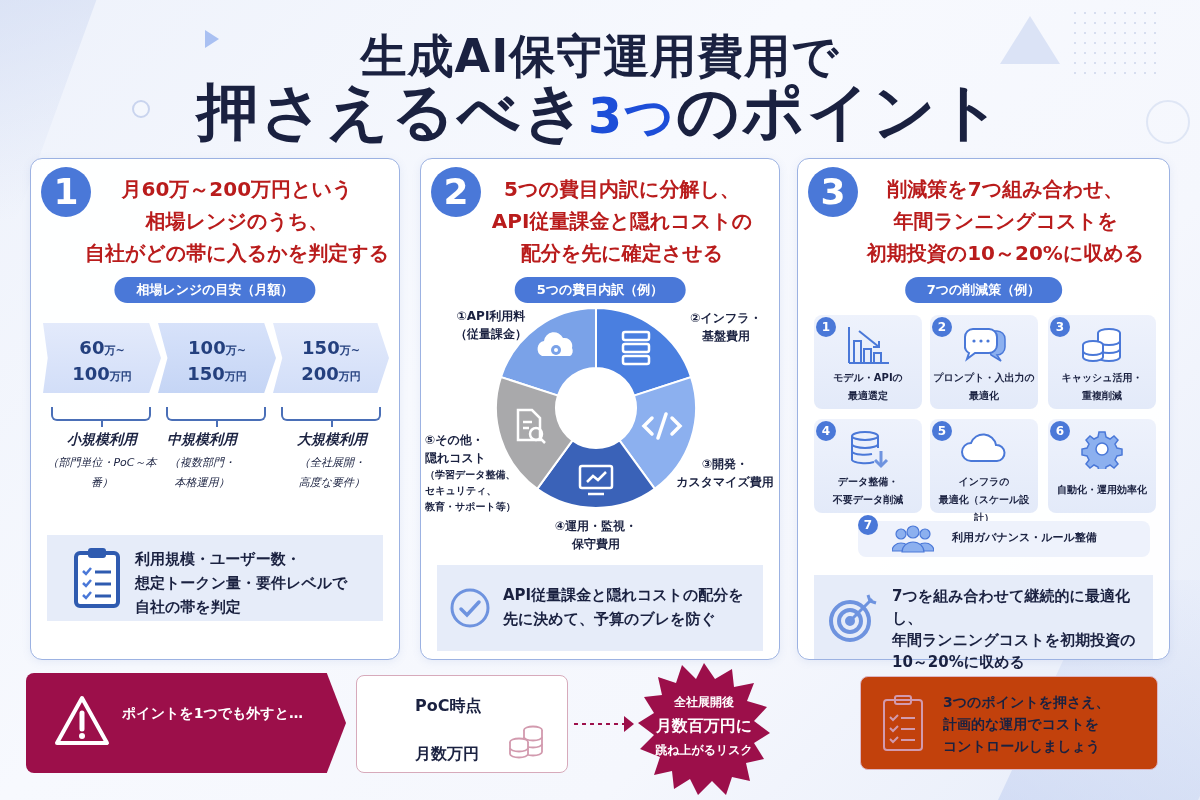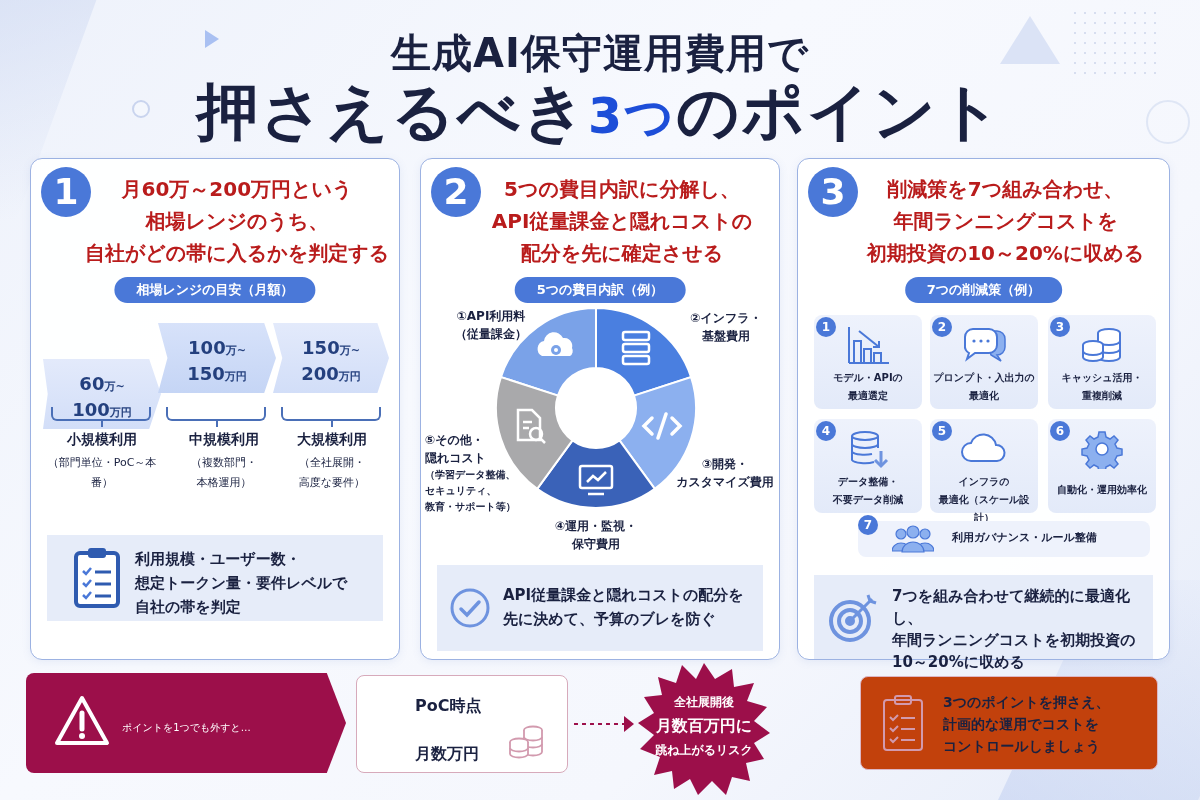--- a/index.html
+++ b/index.html
@@ -12,44 +12,44 @@
   }
   .bg-shape { position: absolute; pointer-events: none; }
   .bg-stripe1 { left: -60px; top: -20px; width: 120px; height: 240px; background: linear-gradient(160deg, rgba(200,212,240,0.55), rgba(200,212,240,0)); transform: skewX(-20deg); }
   .bg-stripe2 { right: -40px; bottom: -40px; width: 200px; height: 260px; background: linear-gradient(200deg, rgba(190,205,240,0.0), rgba(190,205,240,0.6)); transform: skewX(-25deg); }
   .bg-tri { left: 205px; top: 30px; width: 0; height: 0; border-top: 9px solid transparent; border-bottom: 9px solid transparent; border-left: 14px solid #a9c0f2; }
   .bg-tri2 { right: 140px; top: 16px; width: 0; height: 0; border-left: 30px solid transparent; border-right: 30px solid transparent; border-bottom: 48px solid #dbe3f6; }
   .bg-circle { left: 132px; top: 100px; width: 18px; height: 18px; border: 2px solid #c9d4ee; border-radius: 50%; background: #f4f7fd; }
   .bg-circle2 { right: 10px; top: 100px; width: 44px; height: 44px; border: 2px solid #dfe6f5; border-radius: 50%; }
   .bg-dots { right: 40px; top: 8px; width: 90px; height: 70px; background-image: radial-gradient(#cfd8ec 1.2px, transparent 1.3px); background-size: 10px 10px; opacity: 0.8; }
 
-  .title-top { position: absolute; top: 26px; left: 0; width: 1200px; text-align: center; font-size: 40px; font-weight: bold; color: #1a2140; letter-spacing: 1px; }
+  .title-top { position: absolute; top: 26px; left: 0; width: 1200px; text-align: center; font-size: 46px; font-weight: bold; color: #1a2140; letter-spacing: 1px; }
   .title-main { position: absolute; top: 72px; left: 0; width: 1200px; text-align: center; font-size: 62px; font-weight: bold; color: #1a2140; letter-spacing: 2px; line-height: 80px; }
   .title-main .accent { color: #1d4ed8; font-size: 49px; text-align: right; }
 
   .card { position: absolute; top: 158px; height: 502px; background: rgba(255,255,255,0.92); border: 1.5px solid #9cb2e2; border-radius: 12px; box-shadow: 0 2px 8px rgba(90,120,190,0.10); }
   .card1 { left: 30px; width: 370px; }
   .card2 { left: 420px; width: 360px; }
   .card3 { left: 797px; width: 373px; }
 
   .num-circle { position: absolute; top: 8px; left: 10px; width: 50px; height: 50px; border-radius: 50%; background: #4a78d8; color: #fff; font-size: 36px; font-weight: bold; text-align: center; line-height: 50px; }
   .card-title { position: absolute; top: 14px; left: 50px; right: 6px; text-align: center; font-size: 20px; font-weight: bold; line-height: 32px; color: #b91c1c; }
   .pill { position: absolute; top: 118px; left: 50%; transform: translateX(-50%); height: 26px; padding: 0 22px; border-radius: 13px; background: #4a78d8; color: #fff; font-size: 13px; font-weight: bold; line-height: 26px; white-space: nowrap; }
 
   
   .chev { position: absolute; top: 164px; height: 70px; background: linear-gradient(180deg, #e3eafb, #d2def8); clip-path: polygon(0 0, 90% 0, 100% 50%, 90% 100%, 0 100%, 8% 50%); color: #24407e; font-weight: bold; }
   .chev .v1 { position: absolute; top: 14px; left: 0; width: 100%; text-align: center; font-size: 18px; }
   .chev .v2 { position: absolute; top: 40px; left: 0; width: 100%; text-align: center; font-size: 18px; }
   .chev small { font-size: 11px; }
-  .chev1 { left: 12px; width: 118px; clip-path: polygon(0 0, 90% 0, 100% 50%, 90% 100%, 0 100%, 4% 50%); margin-top: 36px; }
+  .chev1 { left: 12px; width: 118px; clip-path: polygon(0 0, 90% 0, 100% 50%, 90% 100%, 0 100%, 4% 50%); }
   .chev2 { left: 127px; width: 118px; background: linear-gradient(180deg, #d7e2fa, #c5d5f5); }
   .chev3 { left: 242px; width: 116px; }
   .brace { position: absolute; top: 248px; width: 100px; height: 14px; border: 2px solid #4a6fb7; border-top: none; border-radius: 0 0 6px 6px; }
   .brace::after { content: ""; position: absolute; left: 50%; top: 12px; width: 2px; height: 8px; background: #4a6fb7; }
-  .tier { position: absolute; top: 272px; width: 118px; text-align: center; }
+  .tier { position: absolute; top: 272px; width: 118px; text-align: center; font-style: italic; }
   .tier .t1 { font-size: 14px; font-weight: bold; }
   .tier .t2 { font-size: 11px; line-height: 20px; margin-top: 4px; color: #1a2140; }
   .infobox { position: absolute; left: 16px; right: 16px; height: 86px; background: #e6ecf9; border-radius: 0; }
   .card1 .infobox { top: 376px; }
   .card2 .infobox { top: 406px; padding-left: 32px; }
   .card3 .infobox { top: 404px; height: 84px; margin-top: 12px; }
   .infobox .txt { position: absolute; left: 88px; top: 12px; right: 8px; font-size: 15px; font-weight: bold; line-height: 24px; }
   .card2 .infobox .txt { left: 66px; top: 18px; }
   .card3 .infobox .txt { left: 78px; top: 10px; line-height: 22px; }
 
@@ -63,21 +63,21 @@
   .tile .badge { position: absolute; top: 2px; left: 2px; width: 20px; height: 20px; border-radius: 50%; background: #4a78d8; color: #fff; font-size: 12px; font-weight: bold; text-align: center; line-height: 20px; }
   .tile .ic { position: absolute; top: 10px; left: 50%; transform: translateX(-50%); width: 46px; height: 40px; }
   .tile .lbl { position: absolute; top: 54px; left: 0; width: 100%; text-align: center; font-size: 10px; font-weight: bold; line-height: 18px; }
   .tile7 { position: absolute; left: 60px; top: 362px; width: 292px; height: 36px; background: #eef2fc; border-radius: 8px; }
   .tile7 .badge { position: absolute; top: -6px; left: 0; width: 20px; height: 20px; border-radius: 50%; background: #4a78d8; color: #fff; font-size: 12px; font-weight: bold; text-align: center; line-height: 20px; }
   .tile7 .lbl { position: absolute; left: 94px; top: 9px; font-size: 11px; font-weight: bold; }
   .tile7 .ic { position: absolute; left: 34px; top: 4px; width: 42px; height: 28px; }
 
   
   .warn { position: absolute; left: 26px; top: 673px; width: 320px; height: 100px; background: #9c0f4a; border-radius: 8px 0 0 8px; clip-path: polygon(0 0, 94% 0, 100% 50%, 94% 100%, 0 100%); }
-  .warn .txt { position: absolute; left: 96px; top: 48px; color: #fff; font-size: 10px; font-weight: normal; }
+  .warn .txt { position: absolute; left: 96px; top: 32px; color: #fff; font-size: 14px; font-weight: bold; }
   .warn .ic { position: absolute; left: 28px; top: 22px; width: 56px; height: 52px; }
   .poc { position: absolute; left: 356px; top: 675px; width: 212px; height: 98px; background: #fff; border: 1.5px solid #d7aabb; border-radius: 8px; }
   .poc .t1 { position: absolute; left: 58px; top: 20px; font-size: 16px; font-weight: bold; }
   .poc .t2 { position: absolute; left: 58px; top: 68px; font-size: 16px; font-weight: bold; }
   .poc .ic { position: absolute; left: 150px; top: 48px; width: 40px; height: 38px; }
   .dots { position: absolute; left: 572px; top: 722px; width: 54px; height: 4px; background-image: radial-gradient(#9c0f4a 1.8px, transparent 2px); background-size: 8px 4px; }
   .arrowhead { position: absolute; left: 624px; top: 716px; width: 0; height: 0; border-top: 8px solid transparent; border-bottom: 8px solid transparent; border-left: 10px solid #9c0f4a; }
   .burst { position: absolute; left: 636px; top: 662px; width: 136px; height: 134px; }
   .burst .txt { position: absolute; left: 0; width: 100%; text-align: center; color: #fff; font-weight: bold; }
   .final { position: absolute; left: 860px; top: 676px; width: 298px; height: 94px; background: #c2410c; border: 1.5px solid #dcb7c6; border-radius: 8px; }
@@ -123,21 +123,21 @@
   </div>
 
   <div class="brace" style="left:20px;"></div>
   <div class="brace" style="left:135px;"></div>
   <div class="brace" style="left:250px;"></div>
 
   <div class="tier" style="left:12px;">
     <div class="t1">小規模利用</div>
     <div class="t2">（部門単位・PoC～本番）</div>
   </div>
-  <div class="tier" style="left:134px;">
+  <div class="tier" style="left:112px;">
     <div class="t1">中規模利用</div>
     <div class="t2">
         <div>（複数部門・</div>
         <div>本格運用）</div>
       </div>
   </div>
   <div class="tier" style="left:242px;">
     <div class="t1">大規模利用</div>
     <div class="t2">
         <div>（全社展開・</div>

